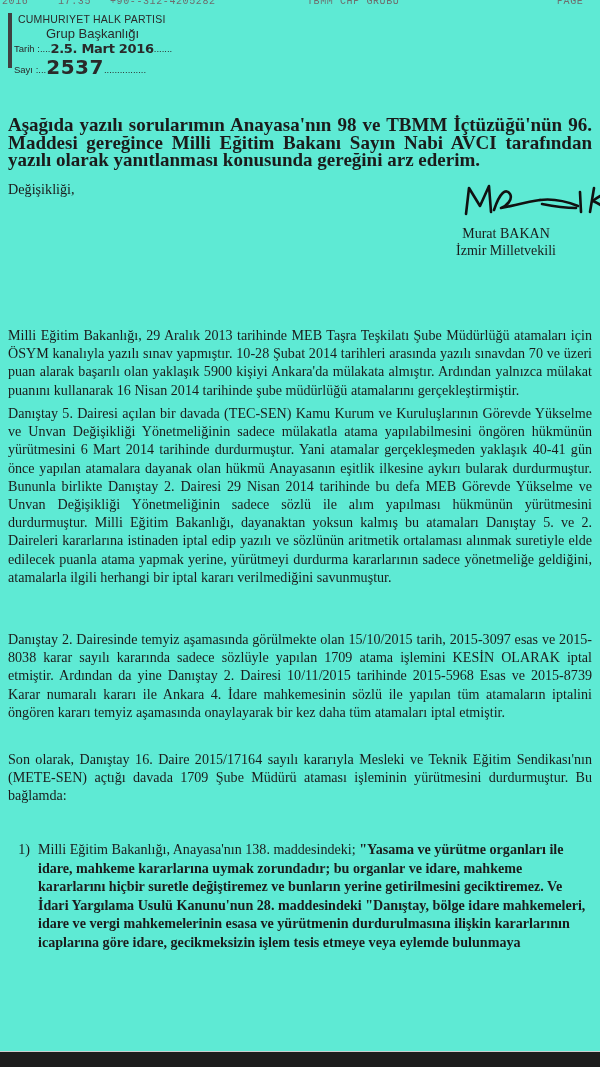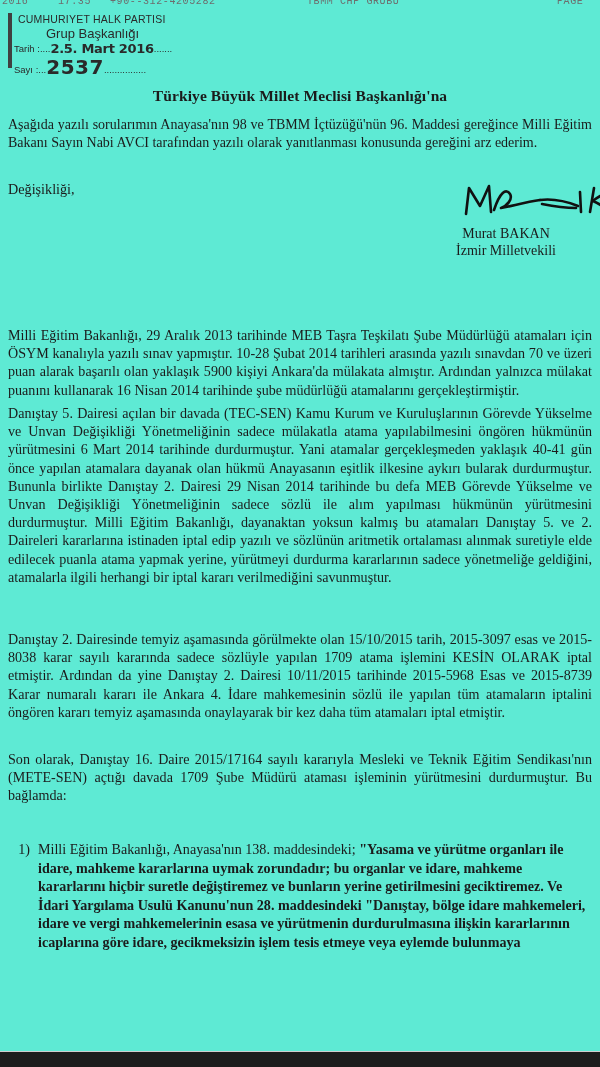--- a/index.html
+++ b/index.html
@@ -105,23 +105,24 @@
     text-align: center;
     font-size: 15.5px;
     font-weight: bold;
     letter-spacing: 0.1px;
   }
 
   .intro {
     position: absolute;
     left: 8px; top: 116px;
     width: 584px;
-    font-size: 14px;
+    font-size: 19px;
     line-height: 17.5px;
     text-align: justify;
+    font-weight: bold;
   }
 
   .regards {
     position: absolute;
     left: 8px; top: 181px;
     font-size: 14.2px;
   }
 
   .sign-block {
     position: absolute;
@@ -222,21 +223,20 @@
 
     <div class="stamp-row r1">
       <span class="stamp-label">Tarih :</span><span class="stamp-dots">....</span><span class="stamp-hand">2.5. Mart 2016</span><span class="stamp-dots">.......</span>
     </div>
 
     <div class="stamp-row r2">
       <span class="stamp-label">Sayı :</span><span class="stamp-dots">...</span><span class="stamp-hand num">2537</span><span class="stamp-dots">................</span>
     </div>
   </div>
 
-  <div class="title">Türkiye Büyük Millet Meclisi Başkanlığı'na</div>
 
   <div class="intro">Aşağıda yazılı sorularımın Anayasa'nın 98 ve TBMM İçtüzüğü'nün 96. Maddesi gereğince Milli Eğitim Bakanı  Sayın Nabi AVCI tarafından yazılı olarak yanıtlanması konusunda gereğini arz ederim.</div>
 
   <div class="regards">Değişikliği,</div>
 
   <div class="sign-block">
     <div class="signature">
       <svg width="200" height="44" viewBox="0 0 200 44" aria-hidden="true">
         <g fill="none" stroke="#111111" stroke-width="2.6" stroke-linecap="round" stroke-linejoin="round">
           <path d="M6 36 L9 10 L20 28 L29 8 L31 34"></path>

